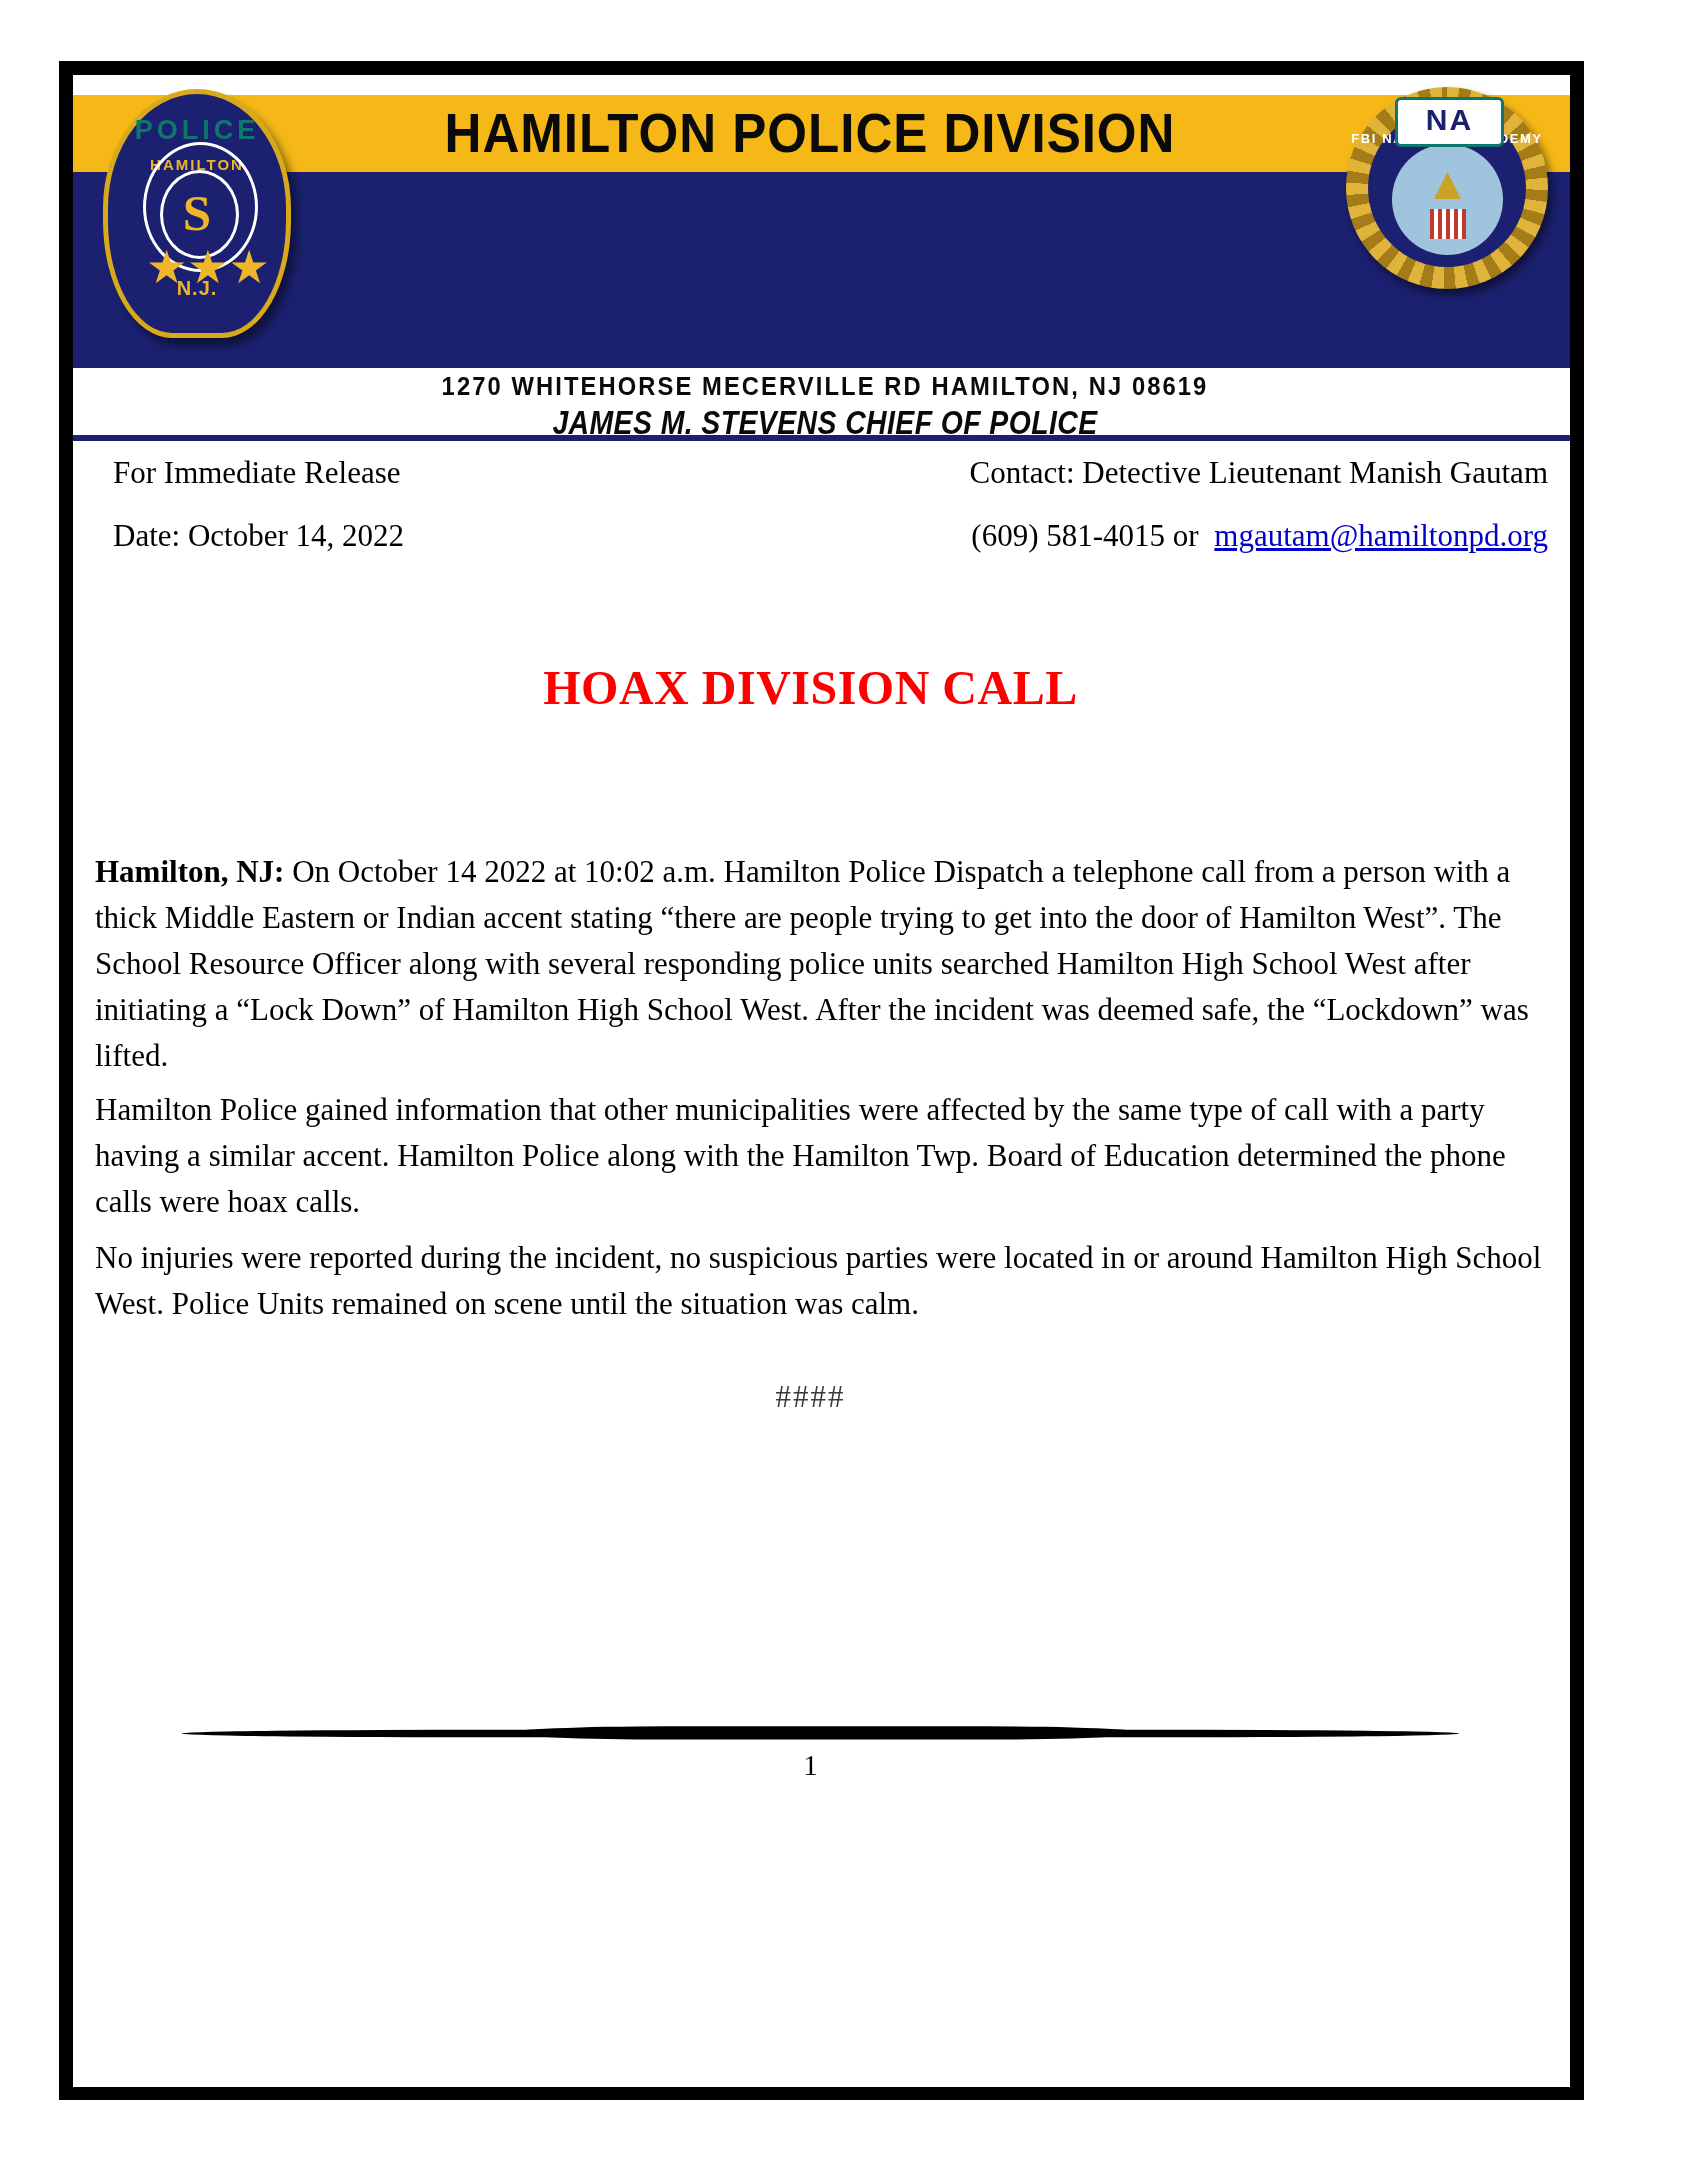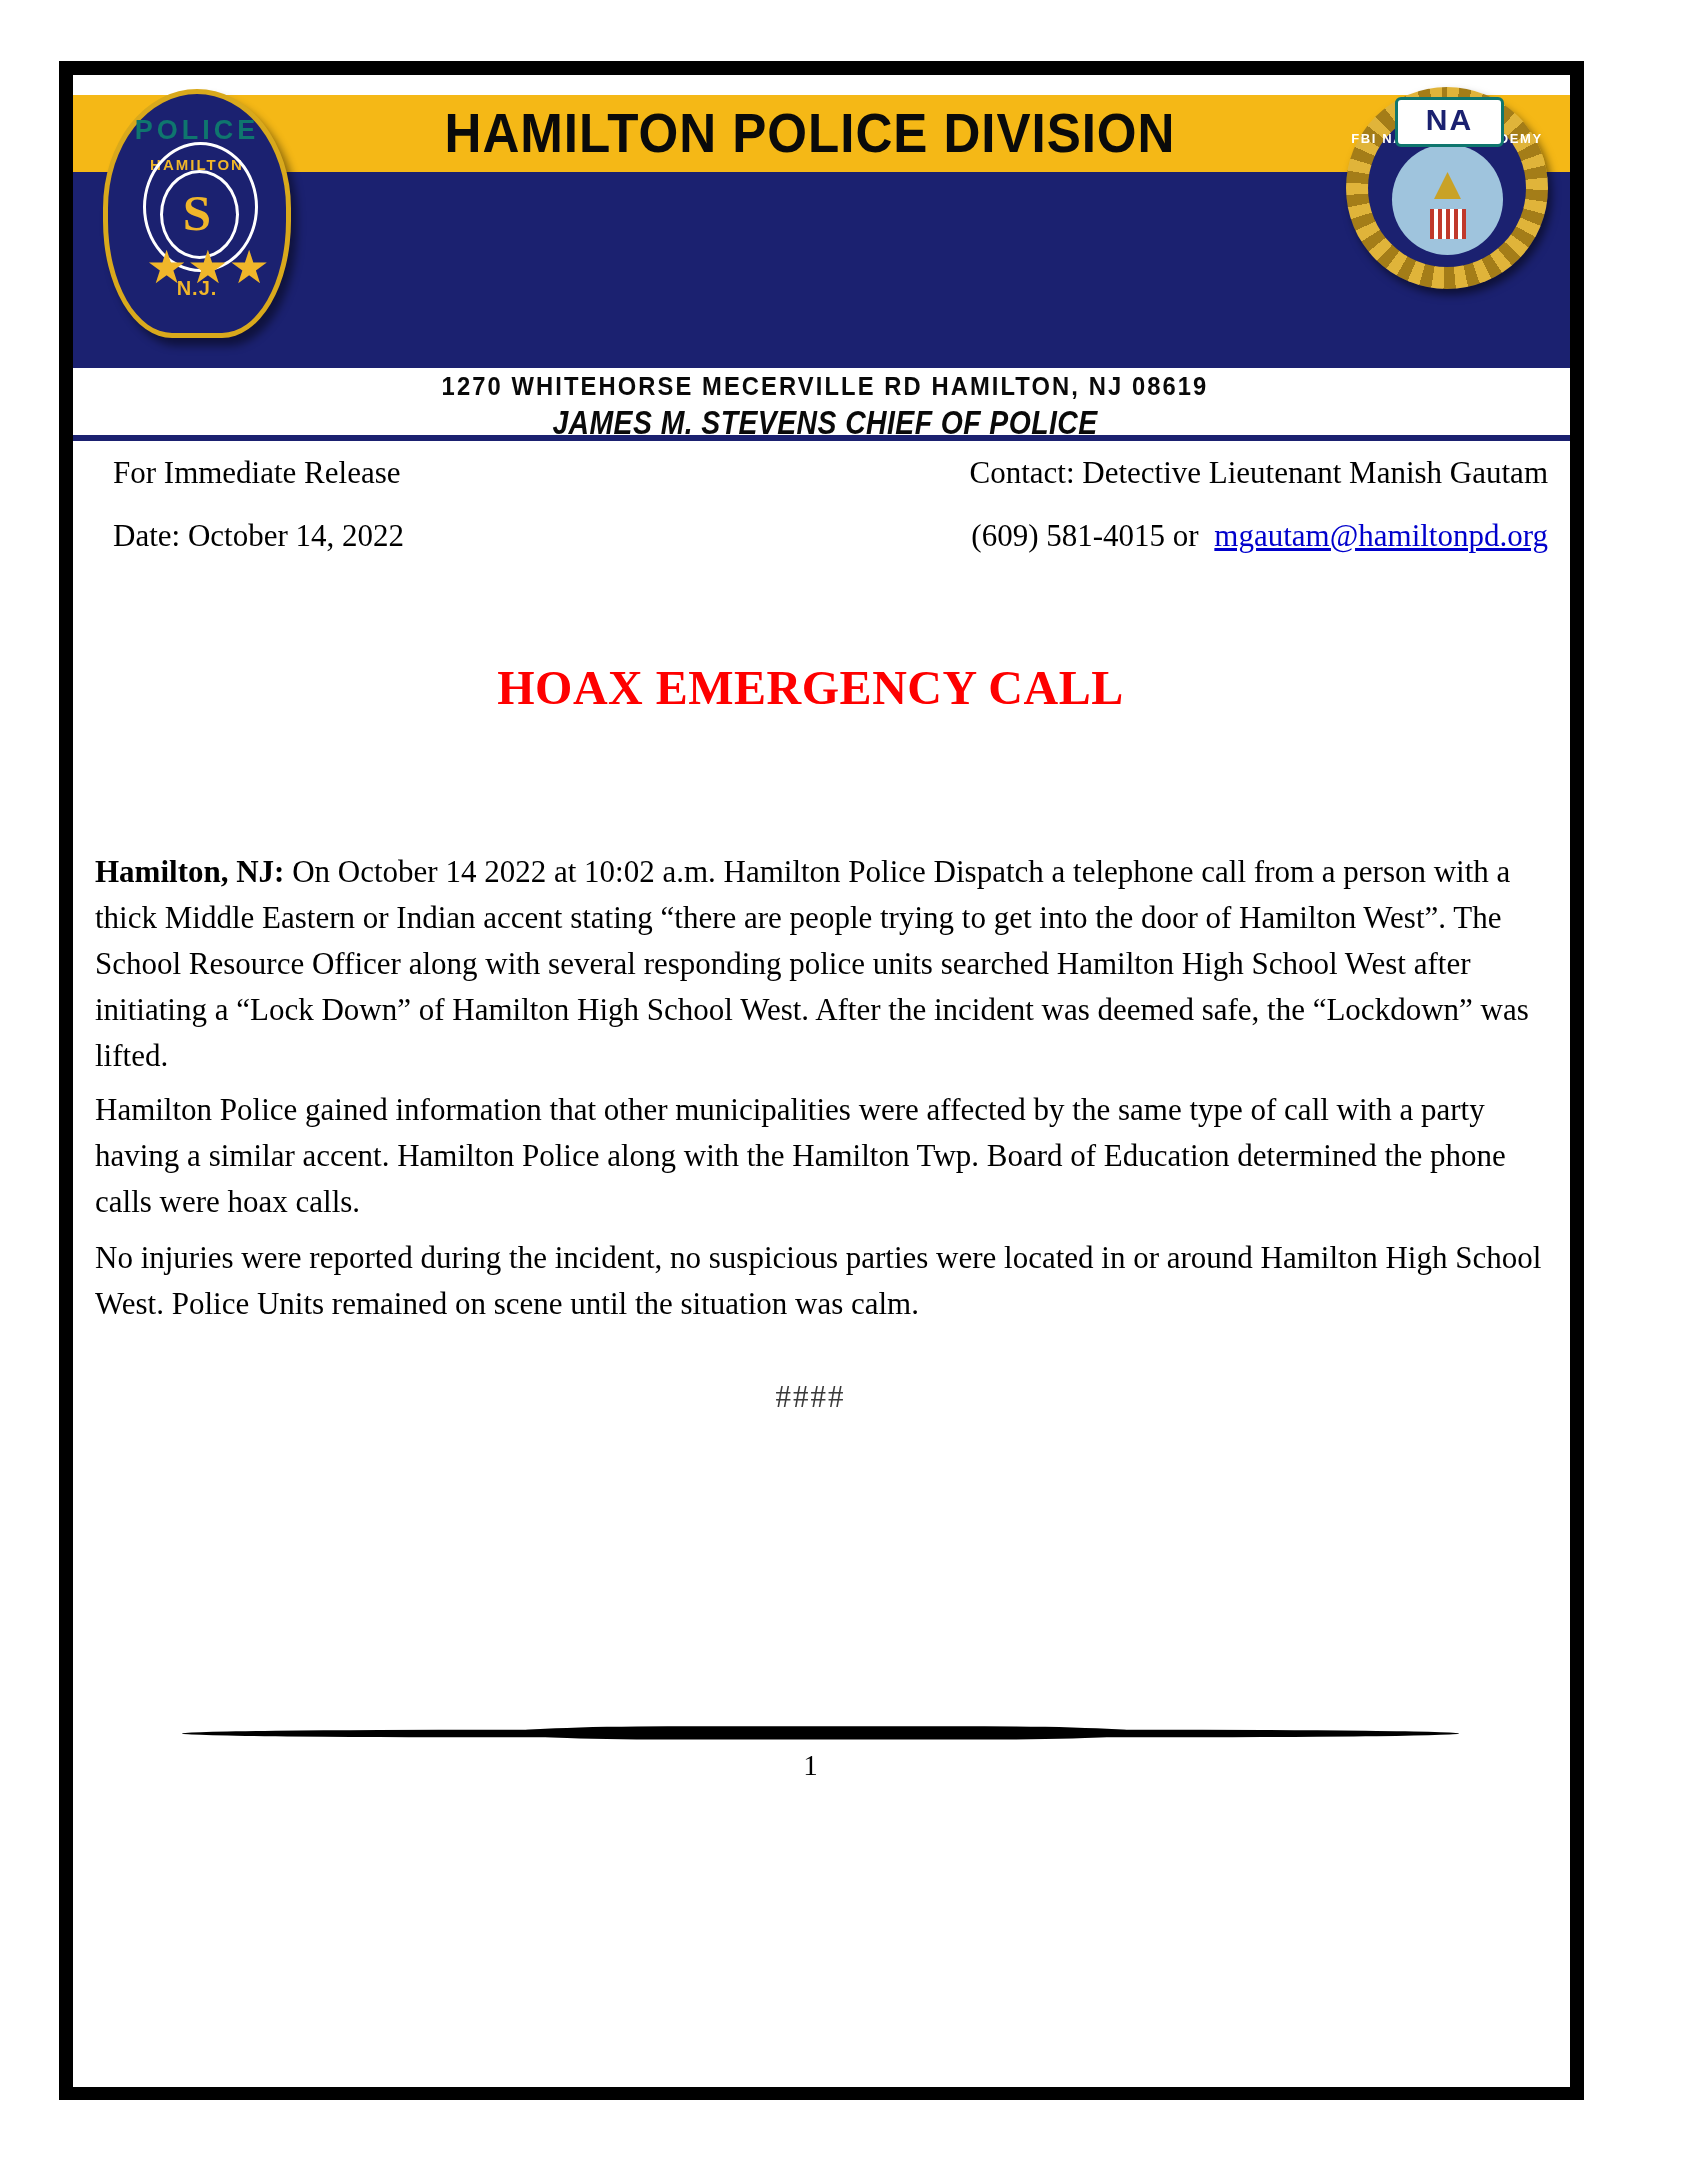--- a/index.html
+++ b/index.html
@@ -410,21 +410,21 @@
     <div class="meta-row r1">
       <span class="meta-left">For Immediate Release</span>
       <span class="meta-right">Contact: Detective Lieutenant Manish Gautam</span>
     </div>
 
     <div class="meta-row r2">
       <span class="meta-left">Date:  October 14, 2022</span>
       <span class="meta-right"><span>(609) 581-4015 or </span><a class="email-link" href="#">mgautam@hamiltonpd.org</a></span>
     </div>
 
-    <div class="headline">HOAX EMERGENCY CALL</div>
+    <div class="headline">HOAX DIVISION CALL</div>
 
     <p class="para p1"><b>Hamilton, NJ:</b><span>  On October 14 2022 at 10:02 a.m. Hamilton Police Dispatch a telephone call from a person with a thick Middle Eastern or Indian accent stating “there are people trying to get into the door of Hamilton West”.  The School Resource Officer along with several responding police units searched Hamilton High School West after initiating a “Lock Down” of Hamilton High School West.  After the incident was deemed safe, the “Lockdown” was lifted.</span></p>
 
     <p class="para p2">Hamilton Police gained information that other municipalities were affected by the same type of call with a party having a similar accent.  Hamilton Police along with the Hamilton Twp. Board of Education determined the phone calls were hoax calls.</p>
 
     <p class="para p3">No injuries were reported during the incident, no suspicious parties were located in or around Hamilton High School West.  Police Units remained on scene until the situation was calm.</p>
 
     <div class="hashes">####</div>
 
     <div class="footer-rule"></div>

